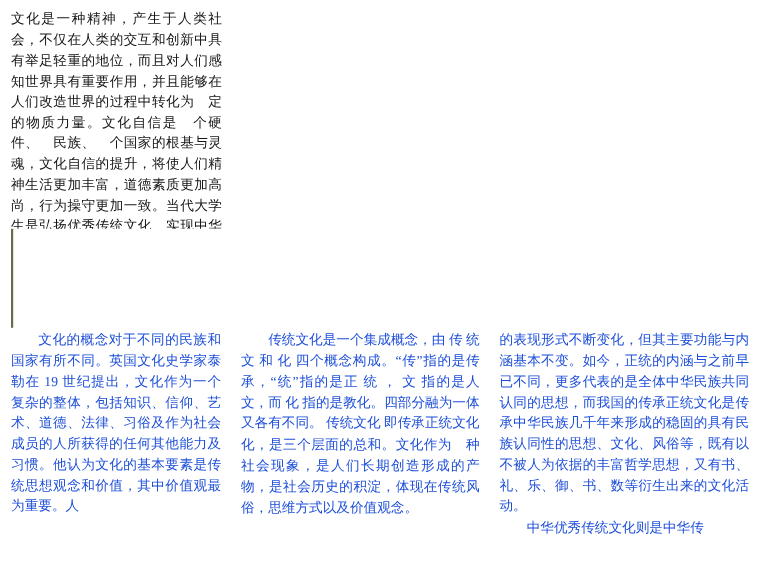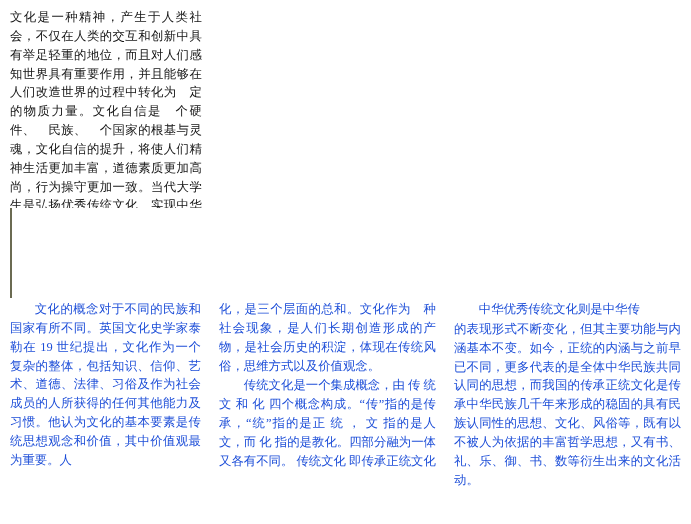--- a/index.html
+++ b/index.html
@@ -297,24 +297,24 @@
     </div>
   </div>
 
   <div class="bottom-area">
 
     <div class="col col-a clip">
       <p class="para indent">文化的概念对于不同的民族和国家有所不同。英国文化史学家泰勒在 19 世纪提出，文化作为一个复杂的整体，包括知识、信仰、艺术、道德、法律、习俗及作为社会成员的人所获得的任何其他能力及习惯。他认为文化的基本要素是传统思想观念和价值，其中价值观最为重要。人</p>
     </div>
 
     <div class="col col-b clip">
+      <p class="para indent">传统文化是一个集成概念，由 传 统 文 和 化 四个概念构成。“传”指的是传承，“统”指的是正 统 ， 文 指的是人文，而 化 指的是教化。四部分融为一体又各有不同。 传统文化 即传承正统文化</p>
       <p class="para">化，是三个层面的总和。文化作为　种社会现象，是人们长期创造形成的产物，是社会历史的积淀，体现在传统风俗，思维方式以及价值观念。</p>
-      <p class="para indent">传统文化是一个集成概念，由 传 统 文 和 化 四个概念构成。“传”指的是传承，“统”指的是正 统 ， 文 指的是人文，而 化 指的是教化。四部分融为一体又各有不同。 传统文化 即传承正统文化</p>
     </div>
 
     <div class="col col-c clip">
+      <p class="para">的表现形式不断变化，但其主要功能与内涵基本不变。如今，正统的内涵与之前早已不同，更多代表的是全体中华民族共同认同的思想，而我国的传承正统文化是传承中华民族几千年来形成的稳固的具有民族认同性的思想、文化、风俗等，既有以不被人为依据的丰富哲学思想，又有书、礼、乐、御、书、数等衍生出来的文化活动。</p>
       <p class="para indent">中华优秀传统文化则是中华传</p>
-      <p class="para">的表现形式不断变化，但其主要功能与内涵基本不变。如今，正统的内涵与之前早已不同，更多代表的是全体中华民族共同认同的思想，而我国的传承正统文化是传承中华民族几千年来形成的稳固的具有民族认同性的思想、文化、风俗等，既有以不被人为依据的丰富哲学思想，又有书、礼、乐、御、书、数等衍生出来的文化活动。</p>
     </div>
 
   </div>
 
 </div>
 
 </body></html>

